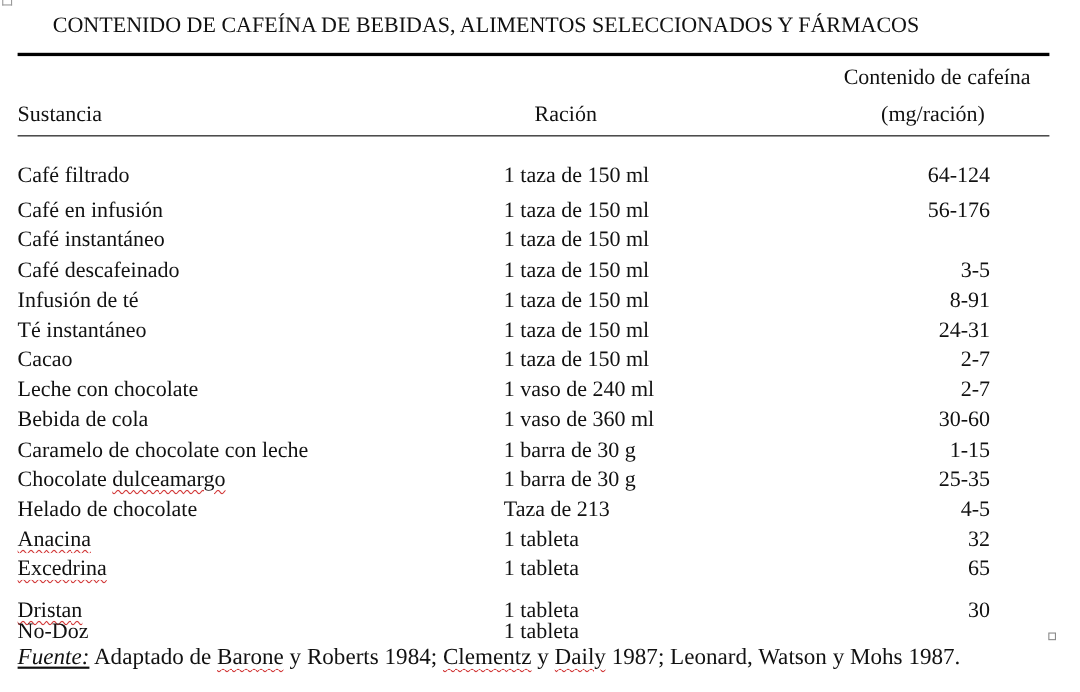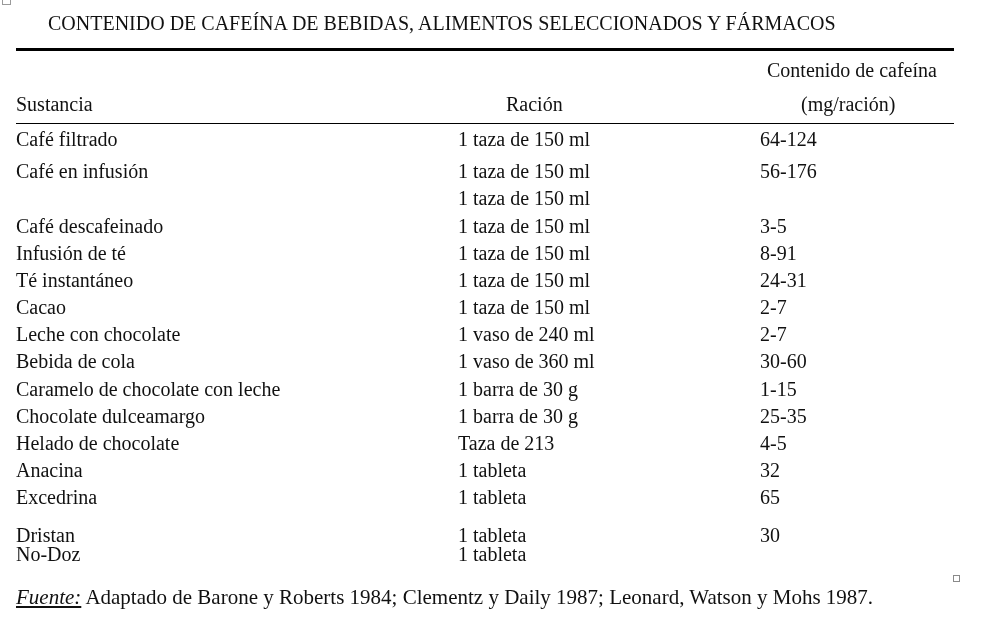--- a/index.html
+++ b/index.html
@@ -55,44 +55,46 @@
     top: 123px;
     height: 1px;
     background: #000;
   }
   .hdr {
     position: absolute;
     font-size: 20px;
     white-space: nowrap;
   }
   .hdr-sustancia { left: 16px; top: 93px; }
-  .hdr-racion { left: 506px; top: 93px; }
+  .hdr-racion { left: 486px; top: 93px; }
   .hdr-contenido-1 { left: 767px; top: 59px; }
   .hdr-contenido-2 { left: 801px; top: 93px; }
 
   .rows {
     position: absolute;
     left: 0;
     top: 128px;
     width: 982px;
   }
   .row {
     position: absolute;
     left: 0;
     width: 846px;
     height: 27px;
     font-size: 20px;
     white-space: nowrap;
+    margin-top: 20px;
   }
   .cell { position: absolute; top: 0; }
   .c-sust { left: 16px; }
   .c-rac { left: 458px; }
-  .c-val { left: 760px; width: 140px; text-align: left; }
+  .c-val { left: 760px; width: 140px; text-align: right; }
 
   .spell {
+    text-decoration: underline;
     text-decoration-style: wavy;
     text-decoration-color: #d23a3a;
     text-decoration-thickness: 1px;
     text-underline-offset: 3px;
   }
 
   .source {
     position: absolute;
     left: 16px;
     top: 585px;
@@ -122,20 +124,21 @@
     <span class="cell c-sust">Café filtrado</span>
     <span class="cell c-rac">1 taza de 150 ml</span>
     <span class="cell c-val">64-124</span>
   </div>
   <div class="row" style="top:32px">
     <span class="cell c-sust">Café en infusión</span>
     <span class="cell c-rac">1 taza de 150 ml</span>
     <span class="cell c-val">56-176</span>
   </div>
   <div class="row" style="top:59px">
+    <span class="cell c-sust">Café instantáneo</span>
     <span class="cell c-rac">1 taza de 150 ml</span>
   </div>
   <div class="row" style="top:87px">
     <span class="cell c-sust">Café descafeinado</span>
     <span class="cell c-rac">1 taza de 150 ml</span>
     <span class="cell c-val">3-5</span>
   </div>
   <div class="row" style="top:114px">
     <span class="cell c-sust">Infusión de té</span>
     <span class="cell c-rac">1 taza de 150 ml</span>

